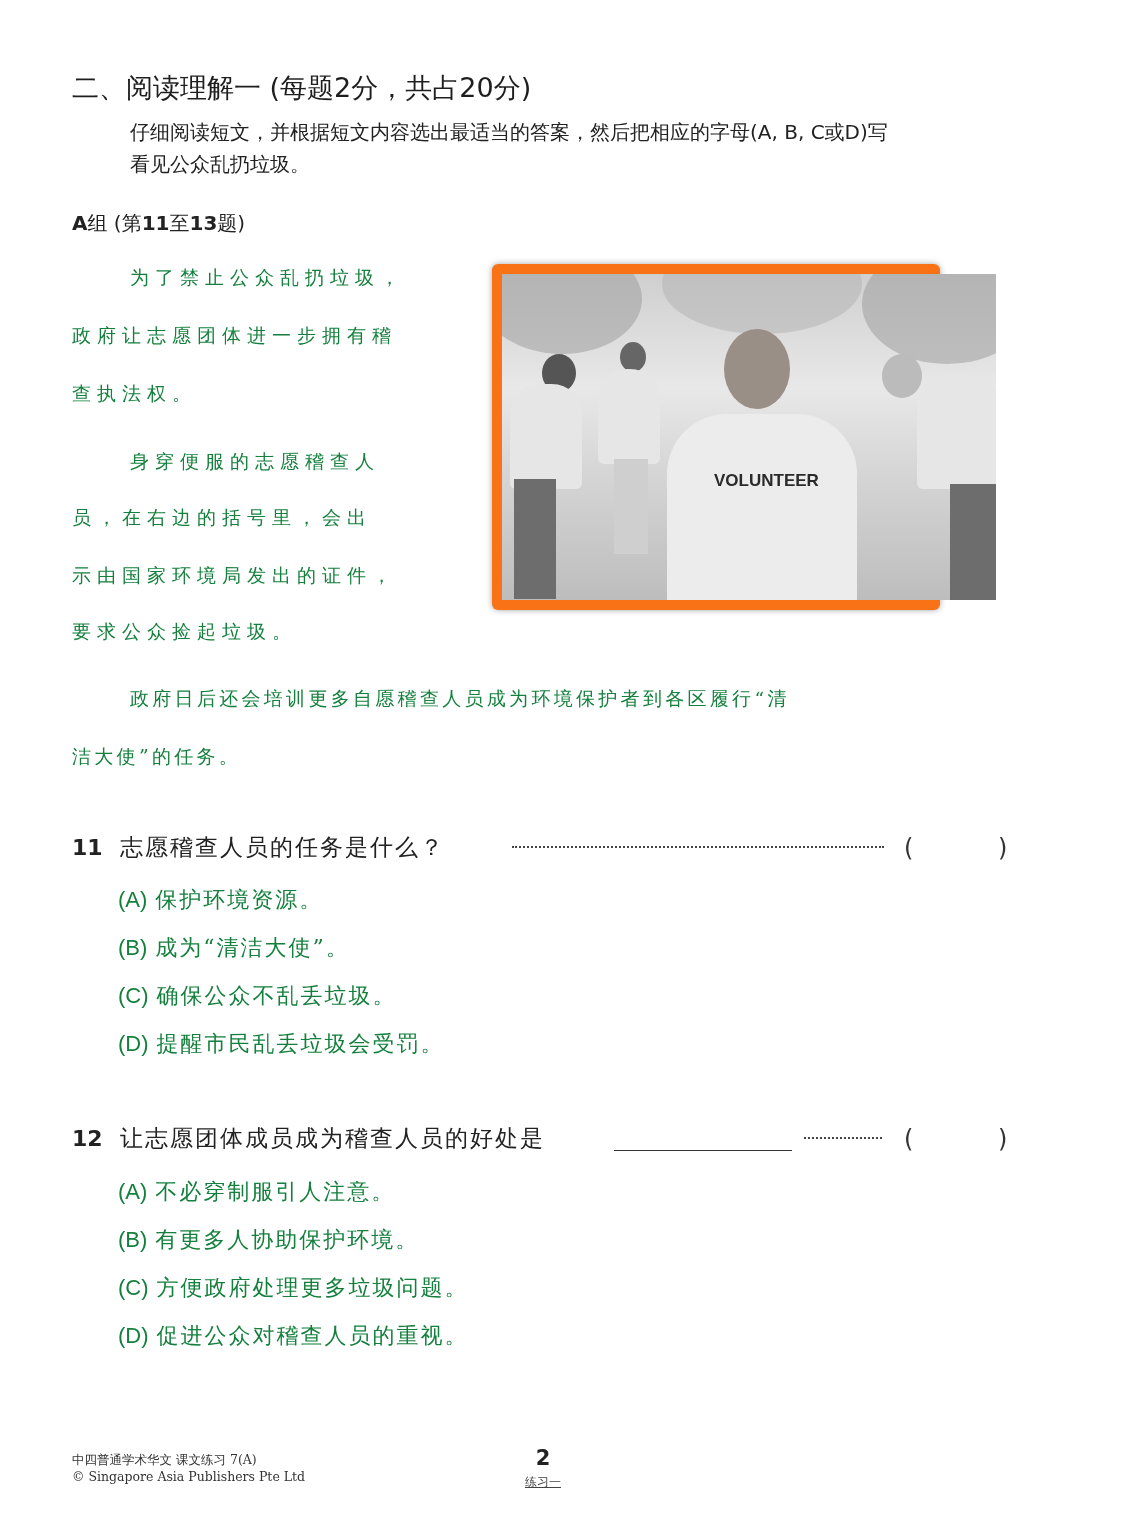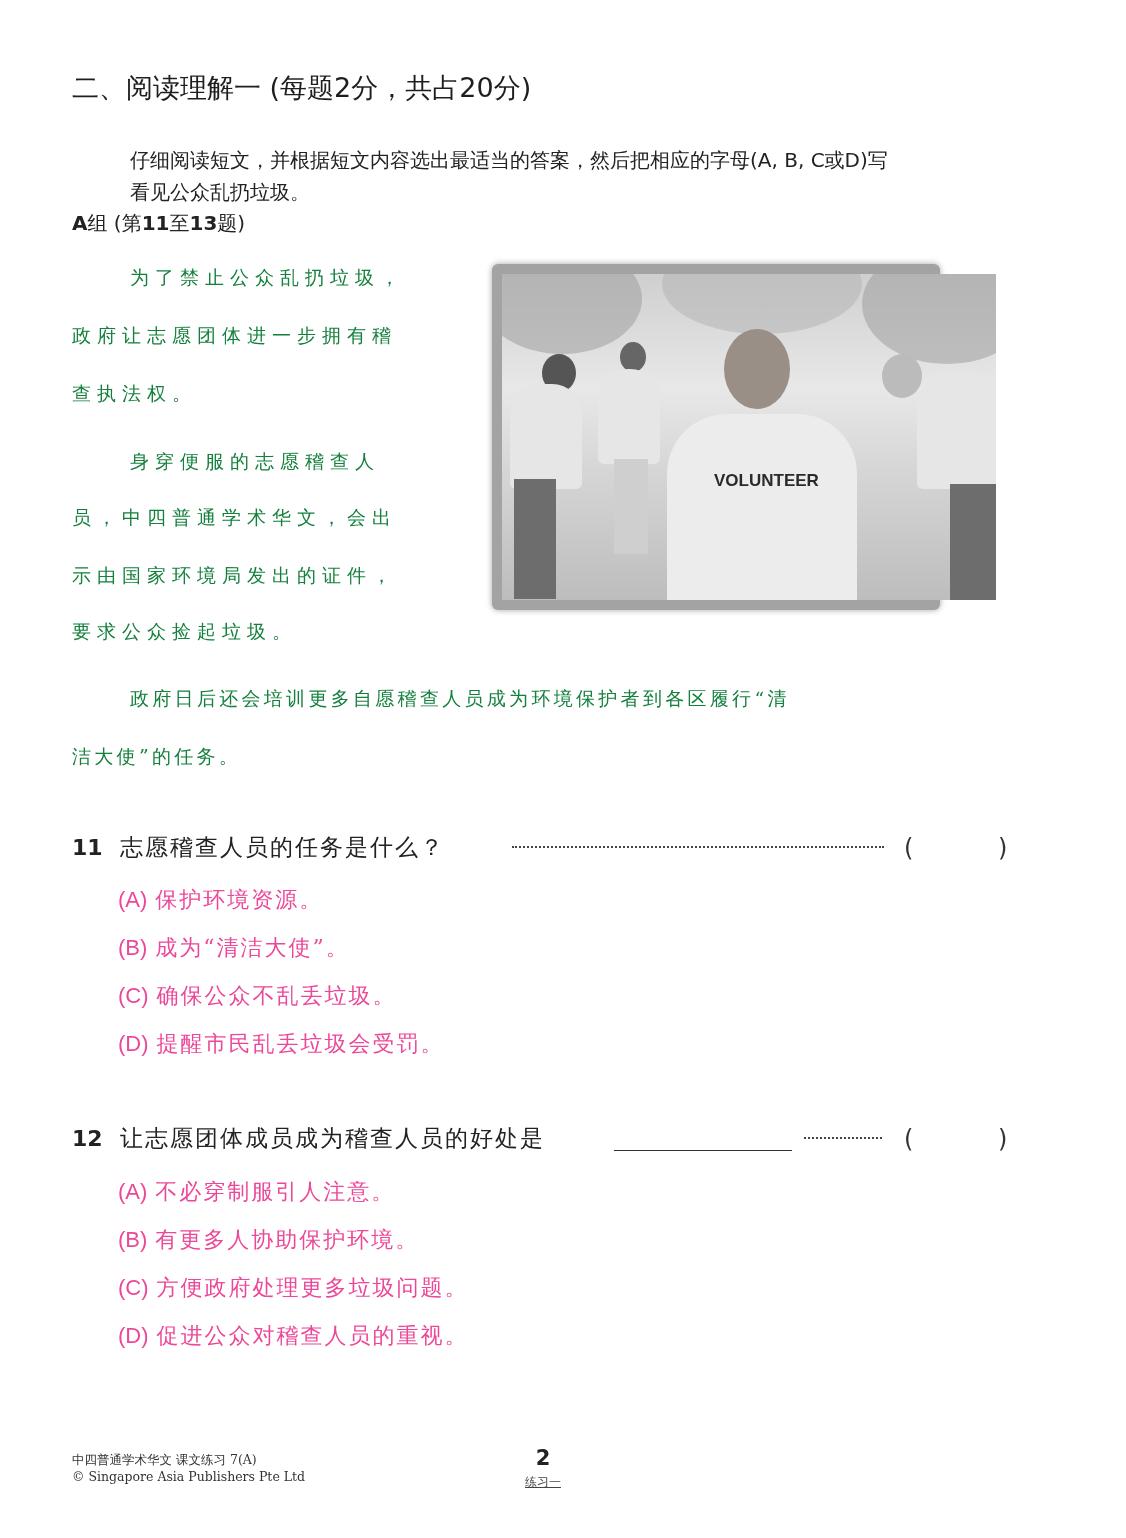--- a/index.html
+++ b/index.html
@@ -1,34 +1,34 @@
 <!DOCTYPE html>
 <html><head>
 <meta charset="utf-8">
 <style>
   html, body { margin:0; padding:0; background:#ffffff; }
   body { width:1126px; height:1538px; position:relative; overflow:hidden; color:#222; font-family:"DejaVu Sans", sans-serif; }
   .abs { position:absolute; }
   .section-title { left:72px; top:70px; font-size:27px; font-weight:normal; letter-spacing:0px; color:#1e1e1e; }
-  .instr { left:130px; font-size:20px; color:#222; white-space:nowrap;margin-top:28px; }
+  .instr { left:130px; font-size:20px; color:#222; white-space:nowrap; }
   .group-title { left:72px; top:210px; font-size:20px; color:#222; }
   .group-title b { font-weight:bold; }
   .passage { font-family:"DejaVu Serif", serif; font-size:19px; color:#15803d; white-space:nowrap; letter-spacing:6px; }
-  .photo-frame { left:492px; top:264px; width:448px; height:346px; background:#a3a3a3; border-radius:6px; box-shadow:0 0 6px rgba(0,0,0,0.35); }
+  .photo-frame { left:492px; top:264px; width:448px; height:346px; background:#f97316; border-radius:6px; box-shadow:0 0 6px rgba(0,0,0,0.35); }
   .photo { position:absolute; left:10px; top:10px; width:494px; height:326px; background:linear-gradient(180deg,#cfcfcf 0%,#e8e8e8 35%,#d6d6d6 60%,#bdbdbd 100%); overflow:hidden; }
   .photo .tree { position:absolute; border-radius:50%; background:#9e9e9e; opacity:0.55; }
   .photo .person { position:absolute; background:#e6e6e6; border-radius:30px 30px 6px 6px; }
   .photo .legs { position:absolute; background:#6d6d6d; }
   .photo .head { position:absolute; border-radius:50%; background:#8a8a8a; }
   .photo .shirt-text { position:absolute; left:212px; top:197px; font-family:"Liberation Sans", sans-serif; font-weight:bold; font-size:17px; color:#2a2a2a; letter-spacing:0px; }
   .q-num { left:72px; font-size:22px; font-weight:bold; color:#222; }
   .q-text { left:120px; font-family:"DejaVu Serif", serif; font-size:23px; color:#222; white-space:nowrap; letter-spacing:2px; }
   .dots { border-bottom:2px dotted #444; height:0; }
   .paren { font-size:24px; color:#333; }
-  .opt { left:118px; font-size:22px; color:#ec4899; white-space:nowrap; }
+  .opt { left:118px; font-size:22px; color:#15803d; white-space:nowrap; }
   .opt .lbl { font-family:"Liberation Sans", sans-serif; }
   .opt .txt { font-family:"DejaVu Serif", serif; letter-spacing:2px; margin-left:8px; }
   .blank { border-bottom:1.5px solid #333; height:0; }
   .footer-left { left:72px; top:1451px; font-family:"DejaVu Serif", serif; font-size:12.5px; color:#333; line-height:17px; }
   .page-num { left:528px; top:1446px; width:30px; text-align:center; font-size:21px; font-weight:bold; color:#222; }
   .page-sub { left:508px; top:1474px; width:70px; text-align:center; font-family:"DejaVu Serif", serif; font-size:12px; color:#444;text-decoration:underline; }
 </style>
 </head>
 <body>
 
@@ -38,21 +38,21 @@
 
 <div class="abs group-title">
   <b>A</b><span>组 (第</span><b>11</b><span>至</span><b>13</b><span>题)</span>
 </div>
 
 <div>
   <div class="abs passage" style="left:130px; top:265px;">为了禁止公众乱扔垃圾，</div>
   <div class="abs passage" style="left:72px; top:323px;">政府让志愿团体进一步拥有稽</div>
   <div class="abs passage" style="left:72px; top:381px;">查执法权。</div>
   <div class="abs passage" style="left:130px; top:449px;">身穿便服的志愿稽查人</div>
-  <div class="abs passage" style="left:72px; top:505px;">员，中四普通学术华文，会出</div>
+  <div class="abs passage" style="left:72px; top:505px;">员，在右边的括号里，会出</div>
   <div class="abs passage" style="left:72px; top:563px;">示由国家环境局发出的证件，</div>
   <div class="abs passage" style="left:72px; top:619px;">要求公众捡起垃圾。</div>
   <div class="abs passage" style="left:130px; top:686px; letter-spacing:3.3px;">政府日后还会培训更多自愿稽查人员成为环境保护者到各区履行“清</div>
   <div class="abs passage" style="left:72px; top:744px; letter-spacing:3.3px;">洁大使”的任务。</div>
 </div>
 
 <div class="abs photo-frame">
   <div class="photo">
     <div class="tree" style="left:-20px; top:-30px; width:160px; height:110px;"></div>
     <div class="tree" style="left:160px; top:-40px; width:200px; height:100px; background:#b5b5b5;"></div>

